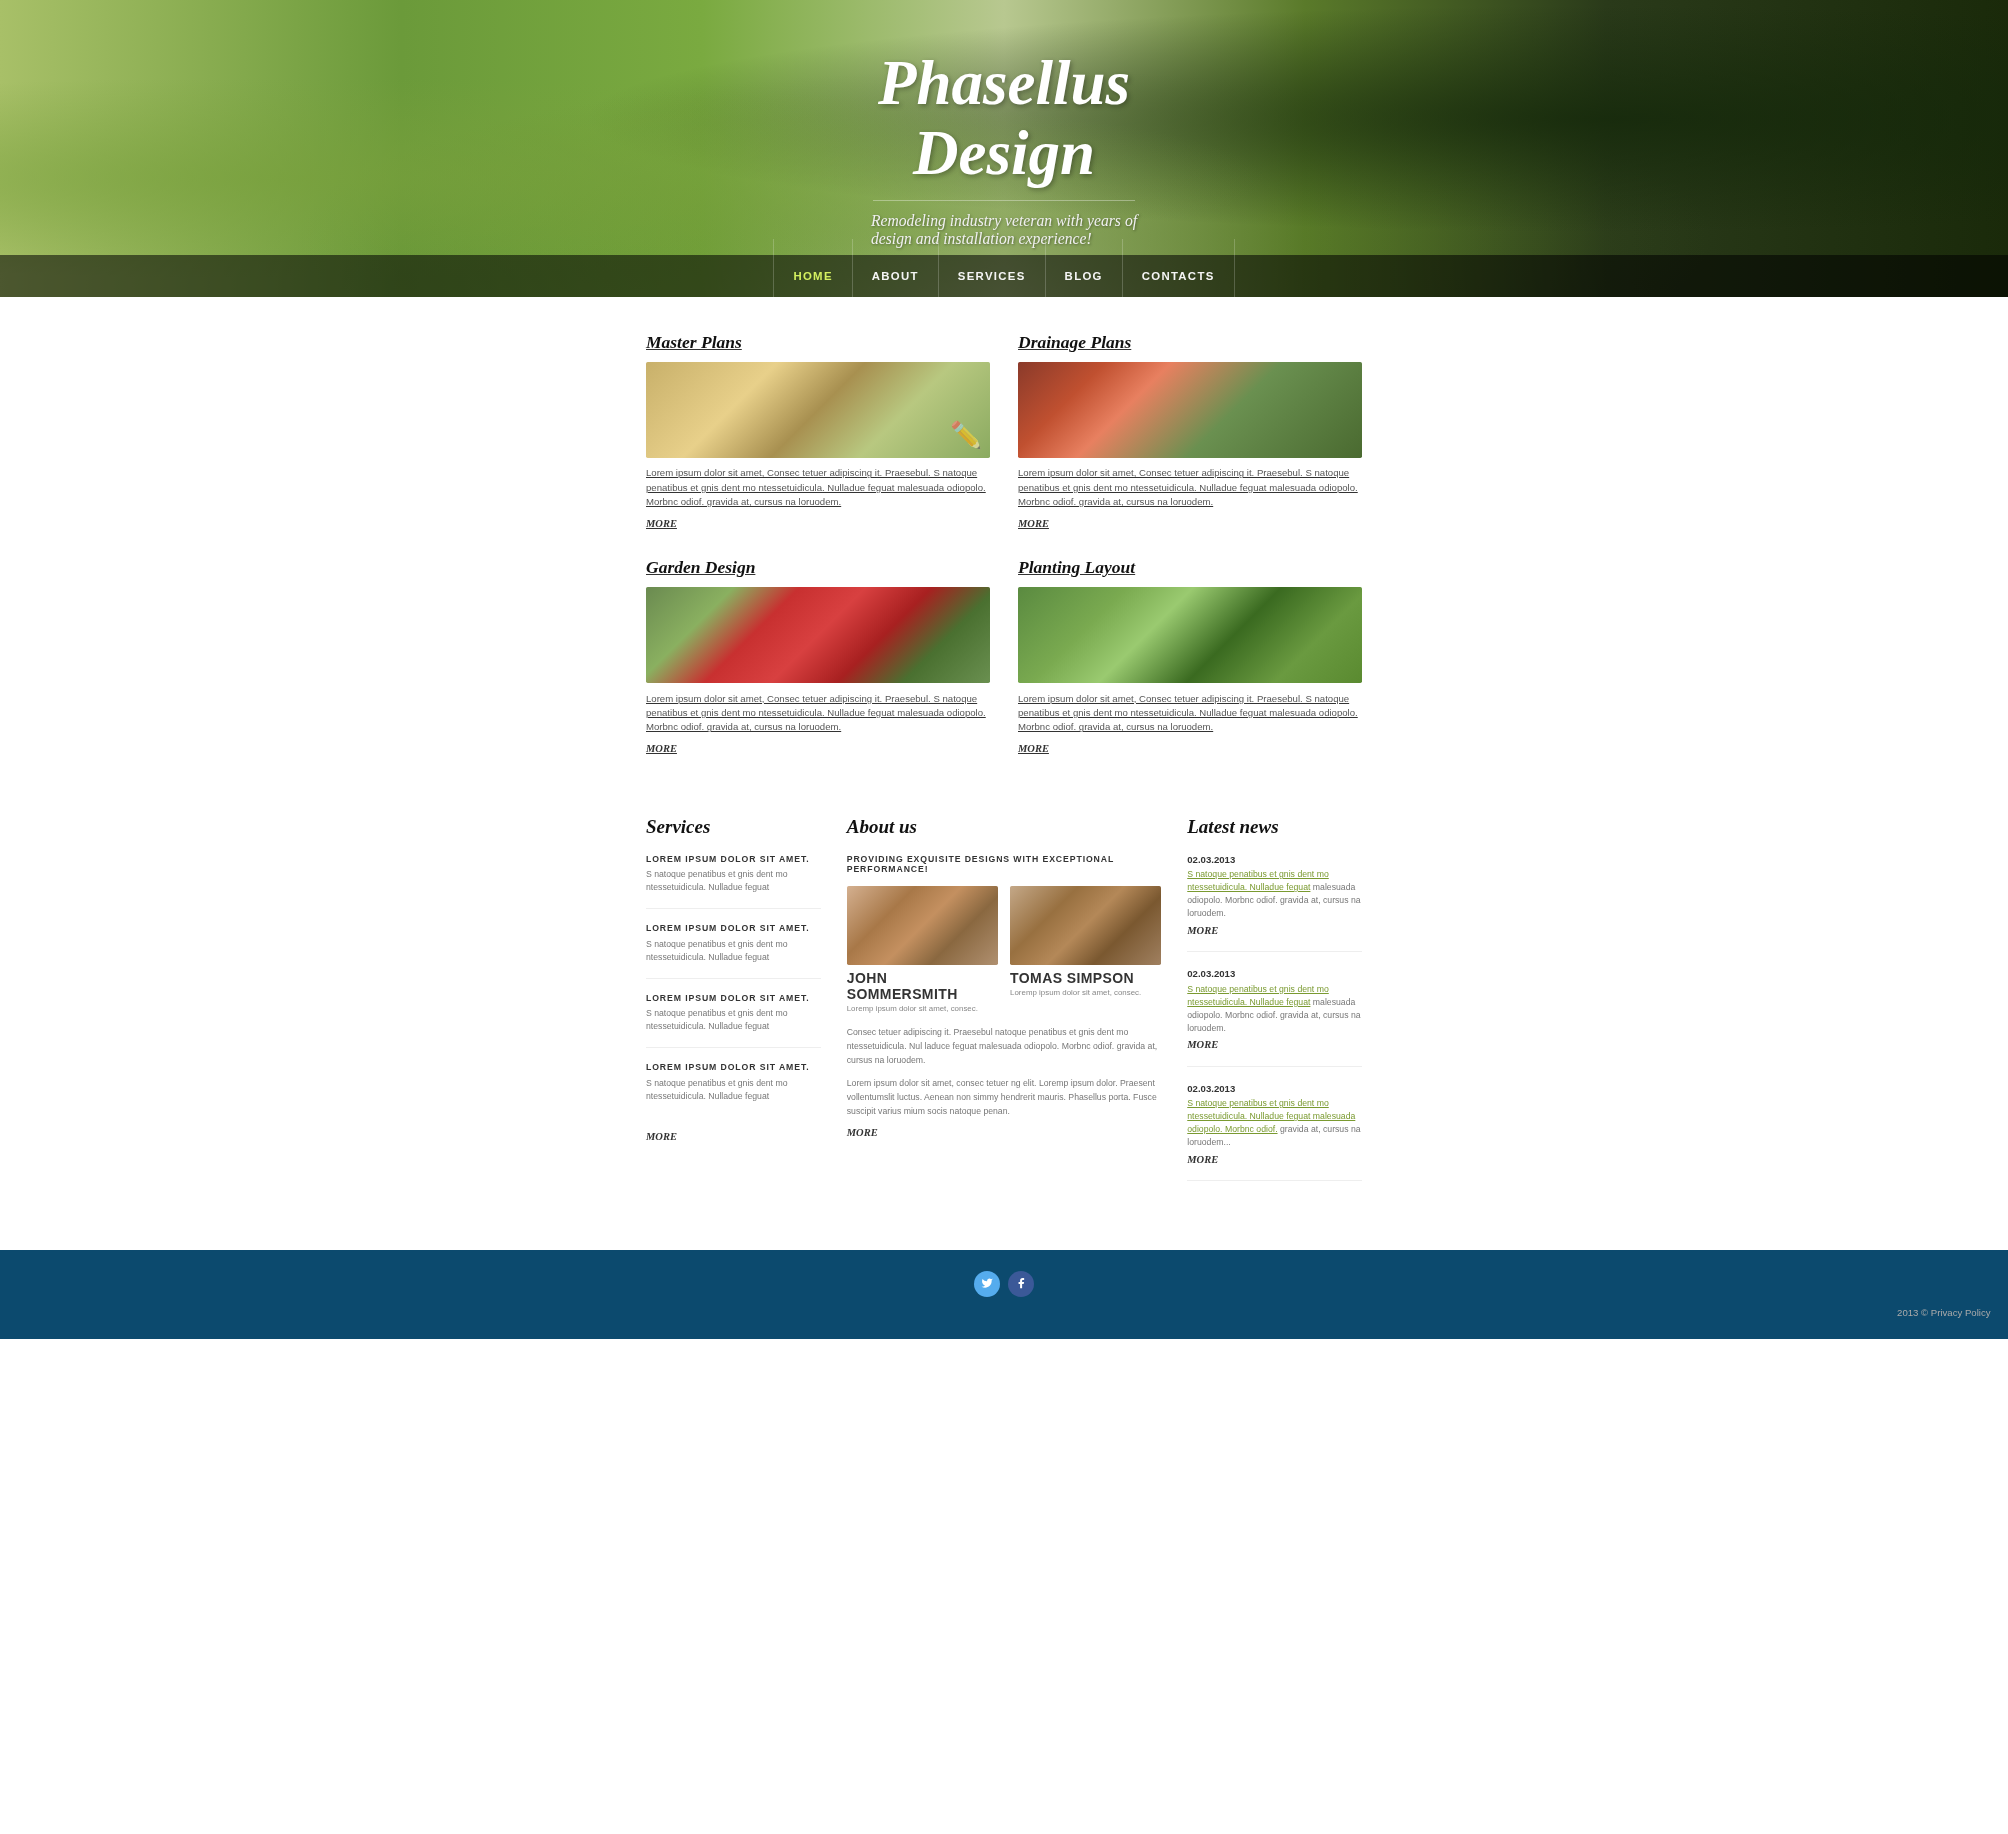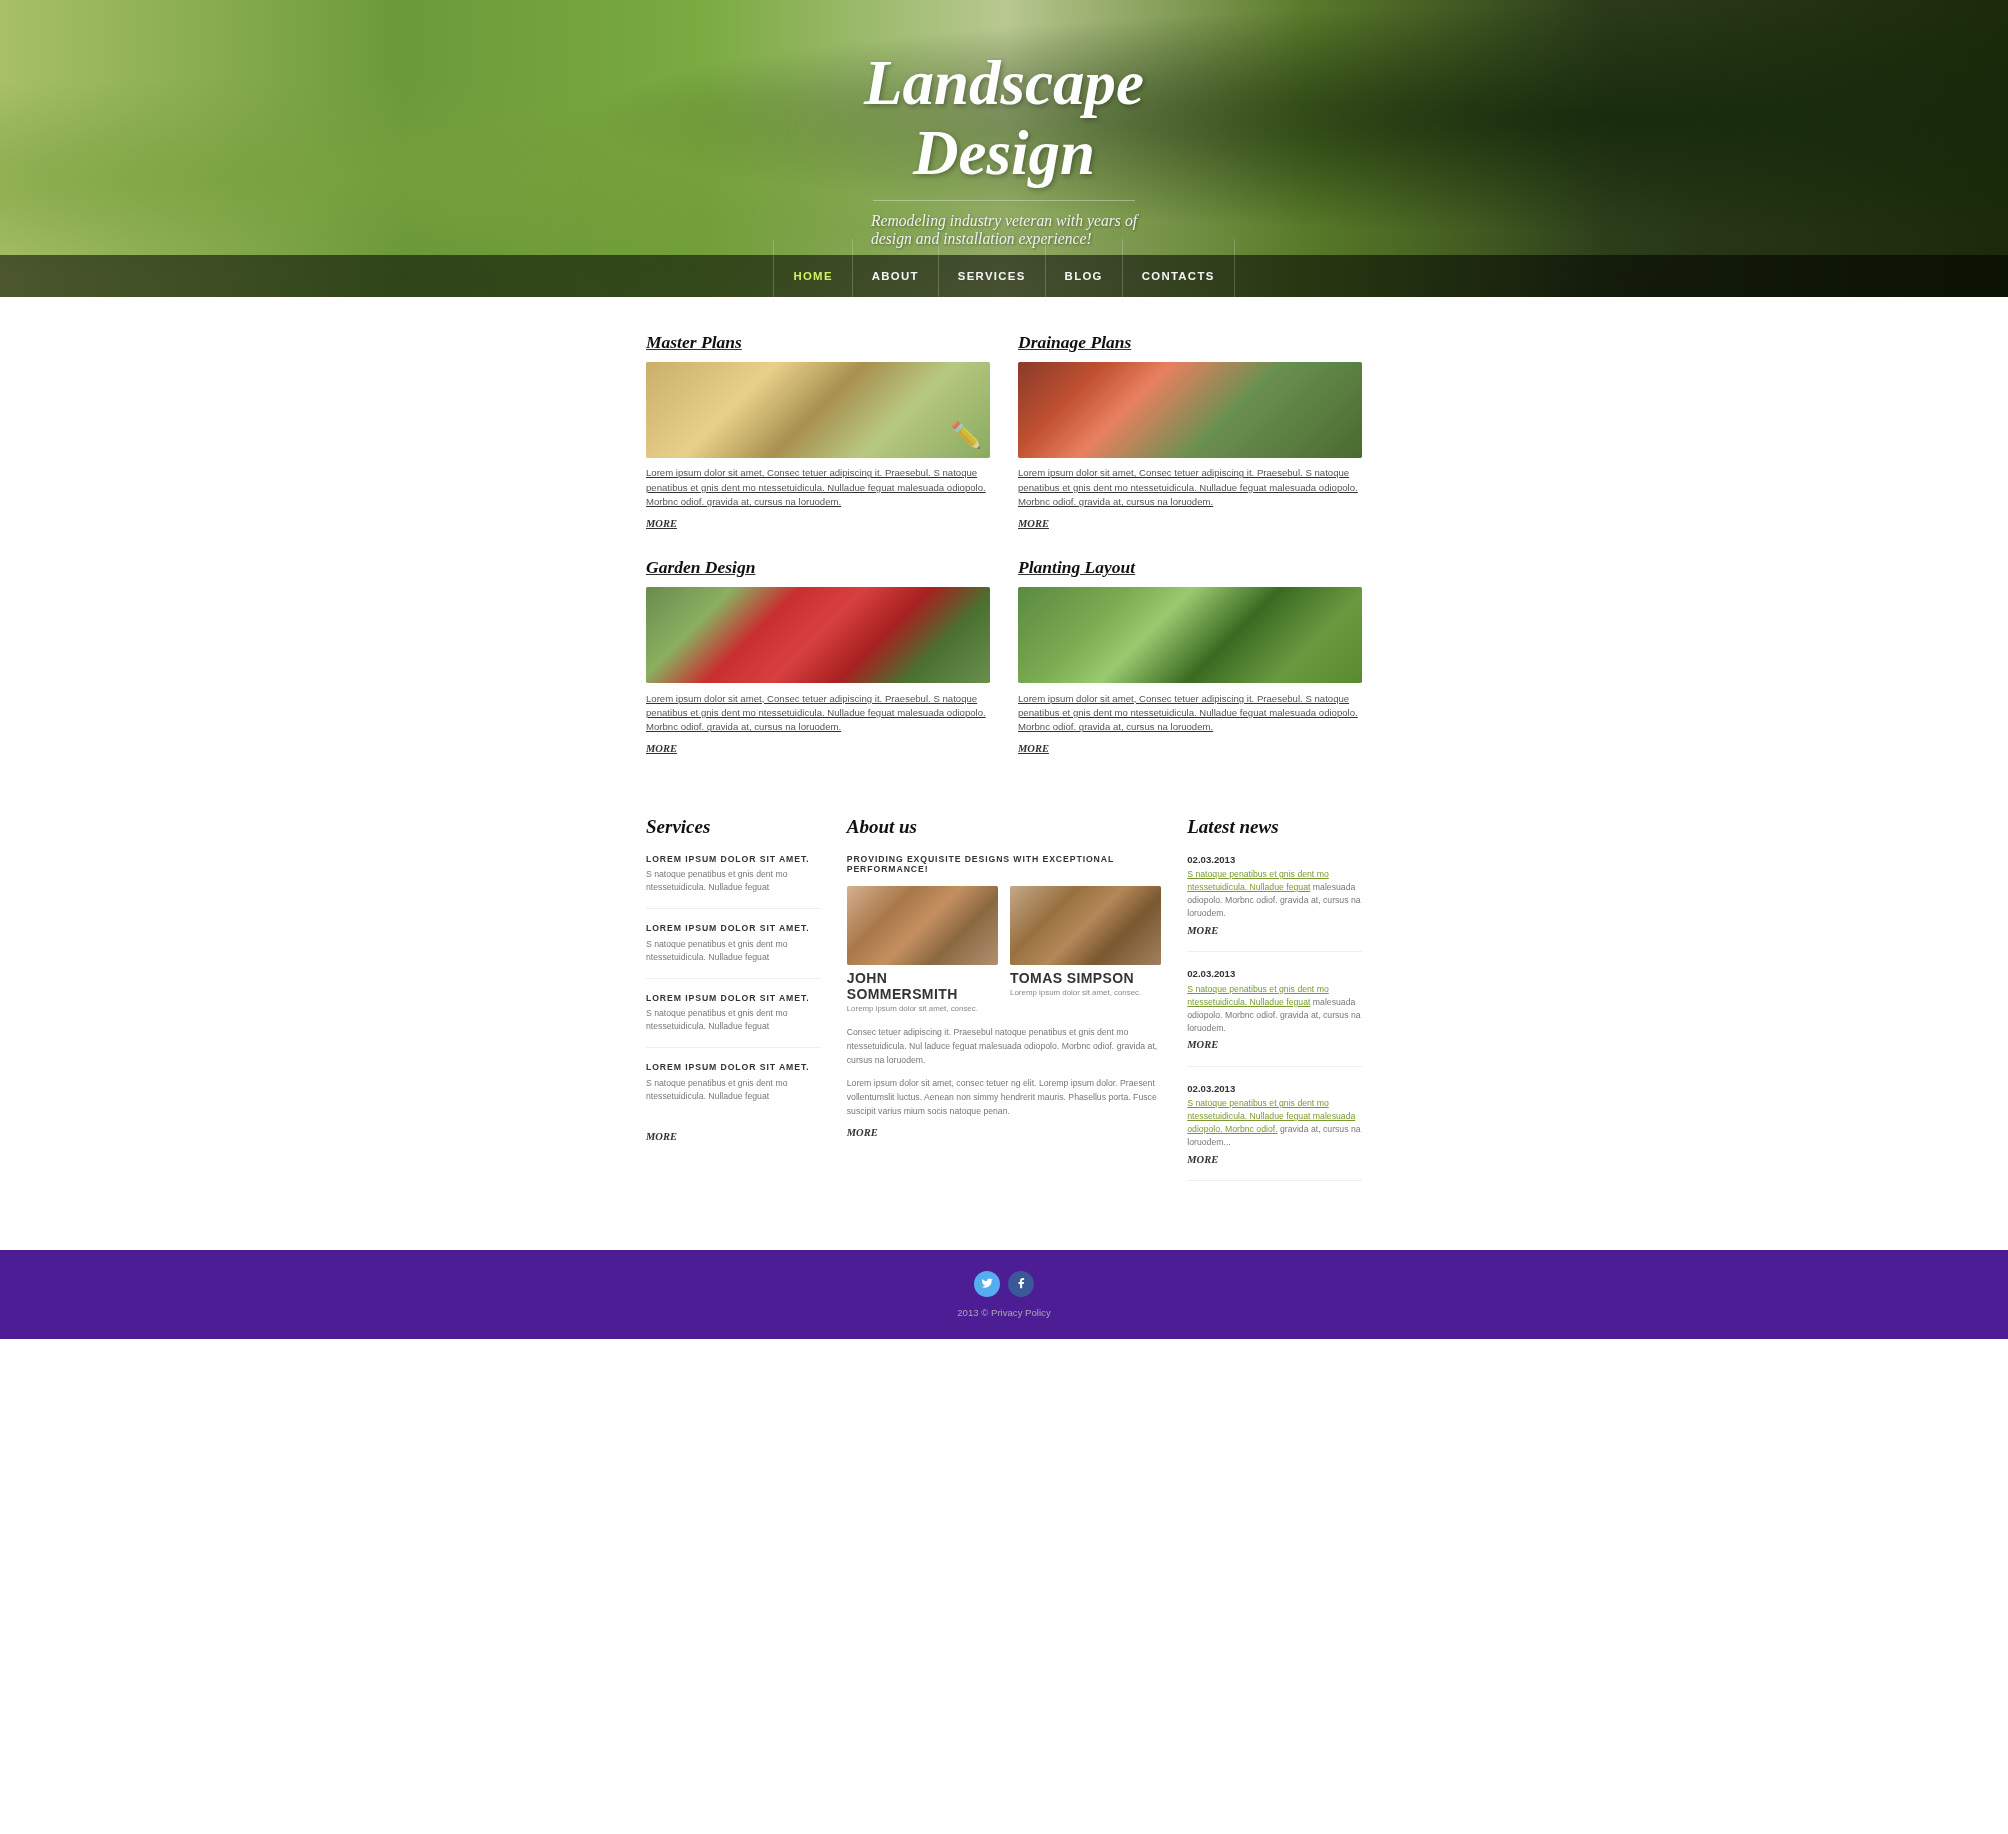--- a/index.html
+++ b/index.html
@@ -279,23 +279,23 @@
       font-weight: bold;
       font-size: 10.5px;
       color: #333;
       cursor: pointer;
       display: block;
       margin-top: 3.5px;
     }
 
     
     .footer {
-      background: #4c1d95;
+      background: #0c4a6e;
       padding: 21px 17.5px;
-      text-align: center;
+      text-align: right;
     }
     .footer-icons {
       display: flex;
       justify-content: center;
       gap: 8.7px;
       margin-bottom: 10.5px;
     }
     .footer-icon {
       width: 26px;
       height: 26px;
@@ -322,21 +322,21 @@
       margin: 12.2px auto 0;
       position: relative;
       z-index: 1;
     }
   </style>
 </head>
 <body>
 
 <div class="hero">
   <h1 class="hero-title">
-    <span>Landscape</span><br>
+    <span>Phasellus</span><br>
     <span>Design</span>
   </h1>
   <div class="hero-divider"></div>
   <p class="hero-subtitle">
     <span>Remodeling industry veteran with years of</span><br>
     <span>design and installation experience!</span>
   </p>
 
   <nav class="nav-bar">
     <div class="nav-item active">HOME</div>

